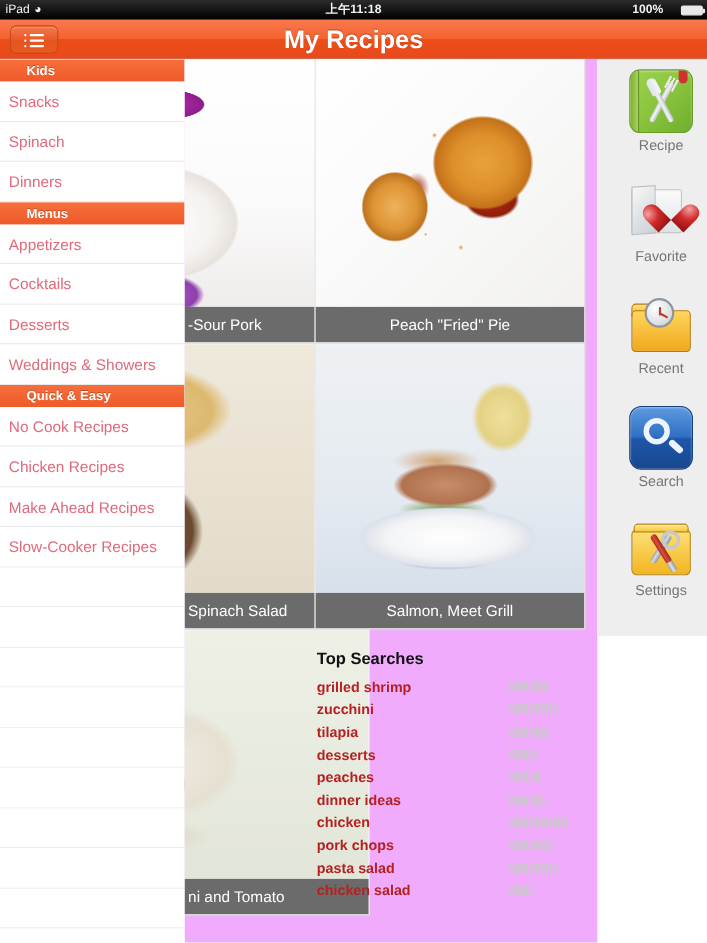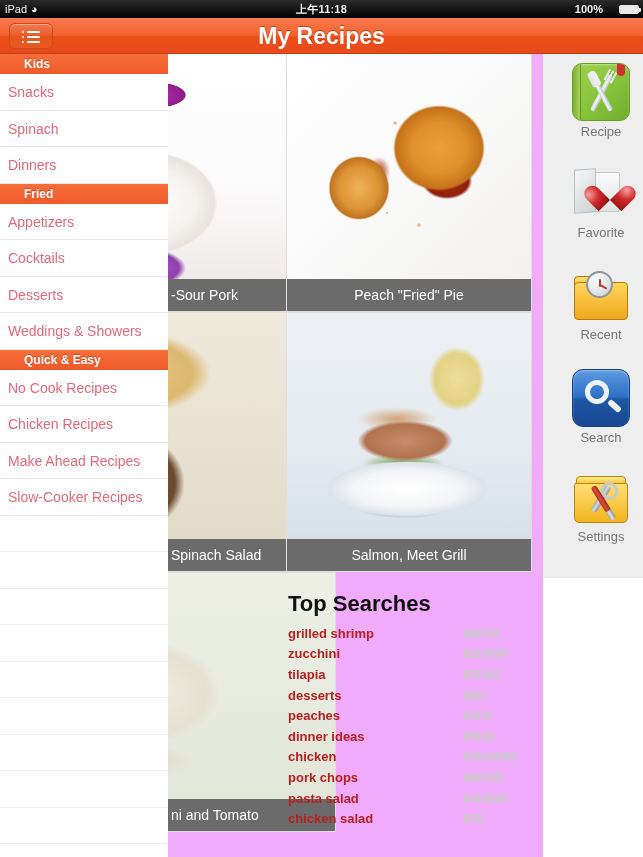--- a/index.html
+++ b/index.html
@@ -154,21 +154,21 @@
       radial-gradient(ellipse 14px 12px at 24px 112px, #cf3b2a 0%, rgba(207,59,42,0) 76%),
       radial-gradient(ellipse 14px 12px at 84px 140px, #cf3b2a 0%, rgba(207,59,42,0) 76%),
       radial-gradient(ellipse 16px 12px at 56px 150px, #e3d766 0%, rgba(227,215,102,0) 76%),
       radial-gradient(ellipse 18px 12px at 36px 168px, #8cae57 0%, rgba(140,174,87,0) 76%),
       radial-gradient(ellipse 60px 20px at 60px 188px, #ded7c2 0%, rgba(222,215,194,0) 76%),
       linear-gradient(#eef0e6 0%, #e2e6d8 100%);
   }
 
   
   .searches { position: absolute; left: 120px; top: 537px; width: 255px; }
-  .searches h2 { font-size: 22px; color: #111111; font-weight: bold; margin-bottom: 6px; }
+  .searches h2 { font-size: 15px; color: #111111; font-weight: bold; margin-bottom: 6px; }
   .search-row {
     display: flex; align-items: center; height: 20.6px;
     font-size: 13px; font-weight: bold; color: #b52020;
     cursor: pointer;
   }
   .search-row .term { width: 176px; white-space: nowrap; }
   .search-row .bars { display: flex; gap: 1.6px; }
   .search-row .bars b { display: block; width: 2px; height: 9px; background: #c9c9c9; }
 
   
@@ -336,21 +336,21 @@
           <i class="bar r3"></i>
       </div>
     </div>
   </div>
 
   <div class="sidebar" id="sidebar">
       <div class="sb-header">Kids</div>
       <div class="sb-item">Snacks</div>
       <div class="sb-item">Spinach</div>
       <div class="sb-item">Dinners</div>
-      <div class="sb-header">Fried</div>
+      <div class="sb-header">Menus</div>
       <div class="sb-item">Appetizers</div>
       <div class="sb-item">Cocktails</div>
       <div class="sb-item">Desserts</div>
       <div class="sb-item">Weddings &amp; Showers</div>
       <div class="sb-header">Quick &amp; Easy</div>
       <div class="sb-item">No Cook Recipes</div>
       <div class="sb-item">Chicken Recipes</div>
       <div class="sb-item">Make Ahead Recipes</div>
       <div class="sb-item">Slow-Cooker Recipes</div>
       <div class="sb-blank"></div>

